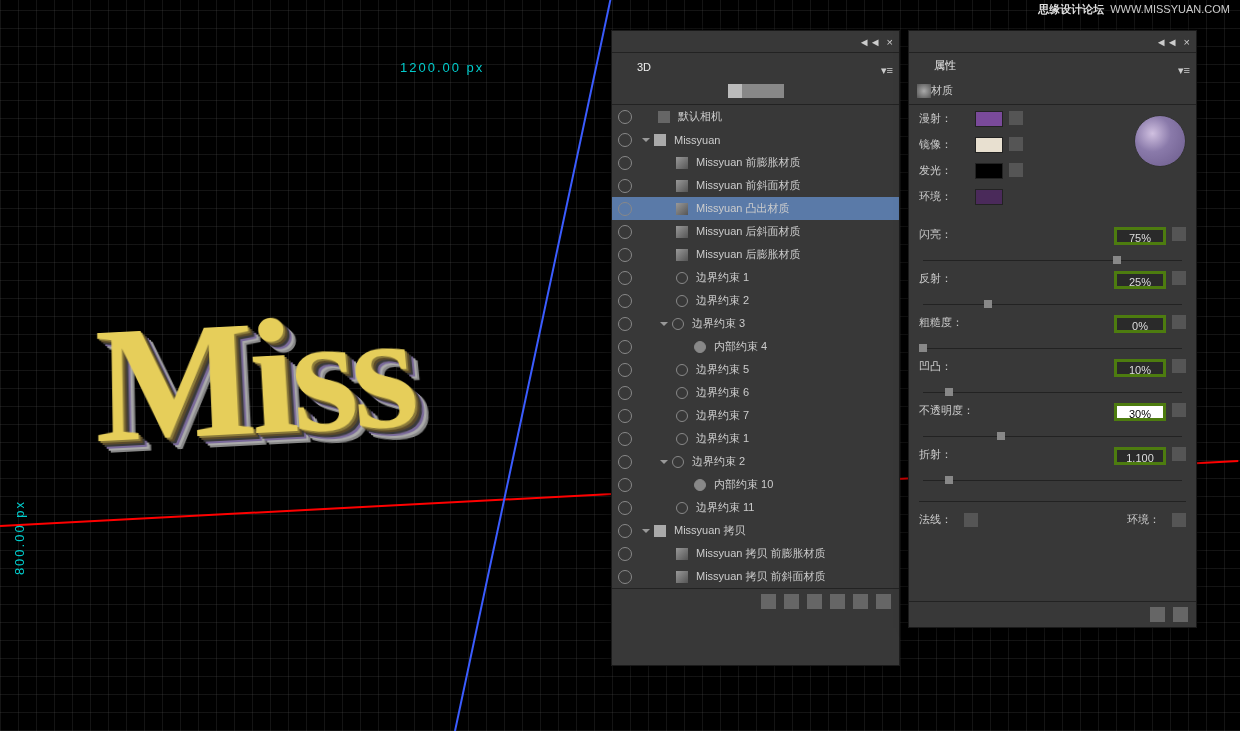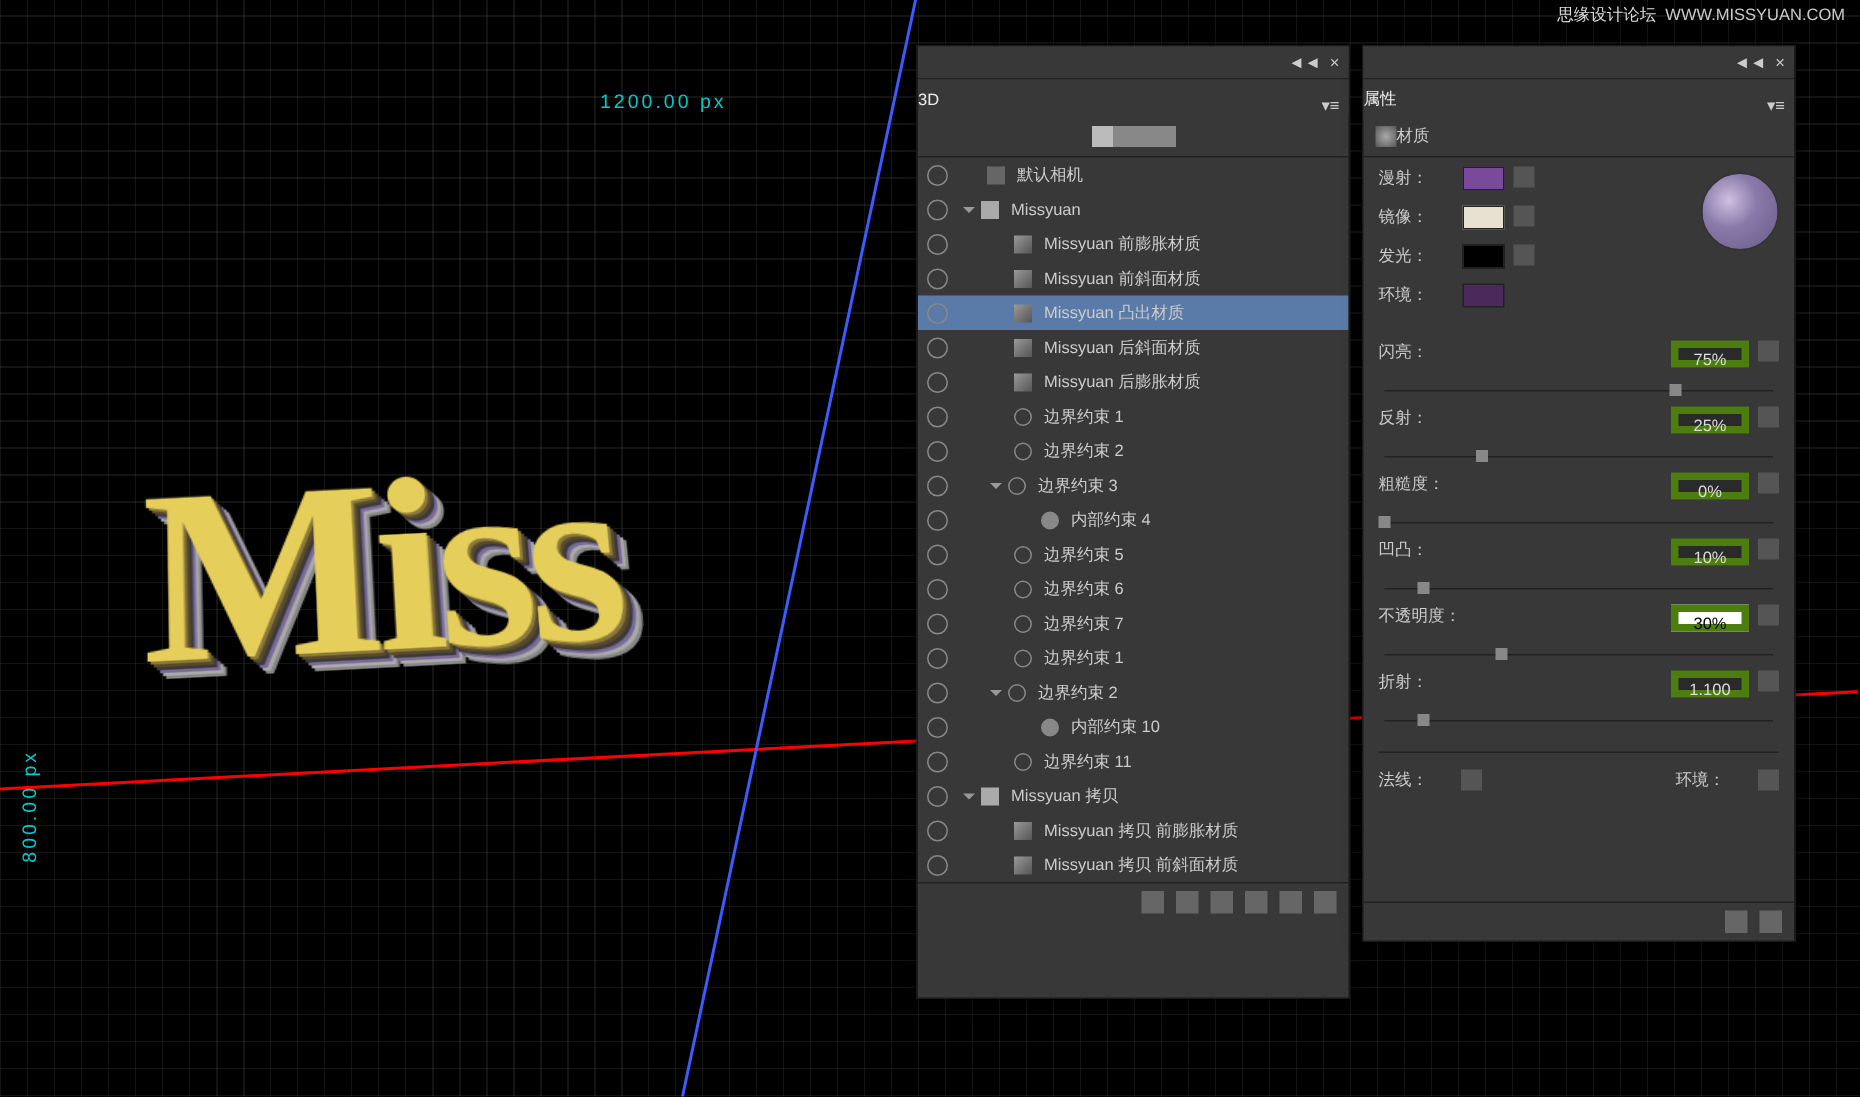--- a/index.html
+++ b/index.html
@@ -5,27 +5,27 @@
 *{margin:0;padding:0;box-sizing:border-box;font-family:"Microsoft YaHei",Arial,sans-serif;font-size:11px;color:#ccc;user-select:none}
 body{width:1240px;height:731px;background:#000;overflow:hidden;position:relative}
 .canvas{position:absolute;inset:0;background:#000}
 .grid{position:absolute;inset:0;background-image:repeating-linear-gradient(0deg,rgba(80,80,80,.25) 0 1px,transparent 1px 18px),repeating-linear-gradient(90deg,rgba(80,80,80,.25) 0 1px,transparent 1px 18px)}
 .axis-x{position:absolute;left:0;right:0;top:525px;height:2px;background:red;transform:rotate(-3deg);transform-origin:0 50%}
 .axis-z{position:absolute;top:-50px;bottom:-50px;left:620px;width:2px;background:#3b5cff;transform:rotate(12deg);transform-origin:50% 0}
 .title3d{position:absolute;left:95px;top:280px;font-family:Georgia,serif;font-weight:bold;font-size:170px;color:#e6ce5a;text-shadow:2px 2px 0 #8a7a3a,4px 4px 0 #5a4a2a,6px 6px 0 #3a3a3a,8px 8px 0 #7a6a9a,10px 10px 0 #aaa,12px 12px 0 #888;transform:perspective(900px) rotateX(14deg) rotateZ(-3deg);letter-spacing:-6px}
 .ruler-v{position:absolute;left:12px;top:500px;font-size:13px;color:#0cc;writing-mode:vertical-rl;transform:rotate(180deg);letter-spacing:2px}
 .ruler-h{position:absolute;left:400px;top:60px;font-size:13px;color:#0cc;letter-spacing:2px}
 .watermark{position:absolute;right:10px;top:2px;font-size:12px;color:#888}
-.watermark .cn{color:#ddd;font-weight:normal;margin-right:6px}
+.watermark .cn{color:#ddd;font-weight:bold;margin-right:6px}
 .panel{position:absolute;background:#383838;border:1px solid #1a1a1a;box-shadow:0 0 10px rgba(0,0,0,.6)}
 .panel-header{display:flex;align-items:center;height:22px;background:#383838;border-bottom:1px solid #222;padding:0 6px}
 .panel-ctrl{margin-left:auto;display:flex;gap:6px;color:#999}
 .panel-ctrl span{cursor:pointer}
 .tabs{display:flex;height:24px;background:#383838;align-items:flex-end}
-.tab{padding:4px 0;color:#eee}
+.tab{padding:4px 25px;color:#eee}
 .toolbar{display:flex;gap:0;justify-content:center;align-items:center;height:28px;border-bottom:1px solid #222}
 .toolbar .ico{width:14px;height:14px;background:#888;cursor:pointer}
 .toolbar .ico.sel{background:#bbb}
 .tree{max-height:555px;overflow:hidden}
 .row{display:flex;align-items:center;height:23px;padding:0 6px;gap:6px;color:#d8d8d8}
 .row.sel{background:#5a7aa8;color:#fff}
 .eye{width:14px;height:14px;border-radius:50%;border:1px solid #888;flex-shrink:0;cursor:pointer}
 .spacer{display:inline-block}
 .ico-sm{width:12px;height:12px;background:#777;margin-right:2px;flex-shrink:0}
 .ico-sm.light{background:radial-gradient(circle,#fff,#888)}
@@ -45,21 +45,21 @@
 .swatch.purple{background:#7a4a9a}
 .swatch.beige{background:#e8e0d0}
 .swatch.black{background:#000}
 .swatch.dpurp{background:#4a2a5a}
 .ficon{width:14px;height:14px;background:#555;cursor:pointer}
 .preview{width:52px;height:52px;background:radial-gradient(circle at 35% 35%,#d0c0e0,#8a7aaa 40%,#6a5a8a);border-radius:50%;border:1px solid #333;margin-left:auto}
 .slider-row{margin-top:4px}
 .slider-track{height:14px;position:relative;margin:0 4px}
 .slider-track:before{content:"";position:absolute;left:0;right:0;top:7px;height:1px;background:#222}
 .slider-thumb{position:absolute;top:3px;width:8px;height:8px;background:#888;transform:translateX(-50%)}
-.value-box{width:52px;height:18px;background:#2a2a2a;border:5px solid #4d7c0f;text-align:center;line-height:16px;margin-left:auto;color:#ddd}
+.value-box{width:52px;height:18px;background:#2a2a2a;border:3px solid #4d7c0f;text-align:center;line-height:16px;margin-left:auto;color:#ddd}
 .value-box.edit{background:#fff;color:#000}
 </style>
 </head>
 <body>
 
 <div class="canvas">
   <div class="grid"></div>
   <div class="axis-x"></div>
   <div class="axis-z"></div>
   <div class="title3d">Miss</div>
@@ -348,21 +348,21 @@
           <div class="prop-row">
             <span class="prop-label">折射：</span>
             <span class="value-box">1.100</span>
             <div class="ficon"></div>
           </div>
           <div class="slider-track">
             <div class="slider-thumb" style="left:10%"></div>
           </div>
         </div>
       </div>
-    <div style="border-top:1px solid #222;margin-top:14px;padding-top:10px;display:flex;gap:22px;align-items:center">
+    <div style="border-top:1px solid #222;margin-top:14px;padding-top:10px;display:flex;gap:12px;align-items:center">
       <span>法线：</span>
       <div class="ficon"></div>
       <span style="margin-left:auto">环境：</span>
       <div class="ficon"></div>
     </div>
   </div>
   <div class="footer" style="position:absolute;bottom:0;left:0;right:0">
     <div class="fico"></div>
     <div class="fico"></div>
   </div>

